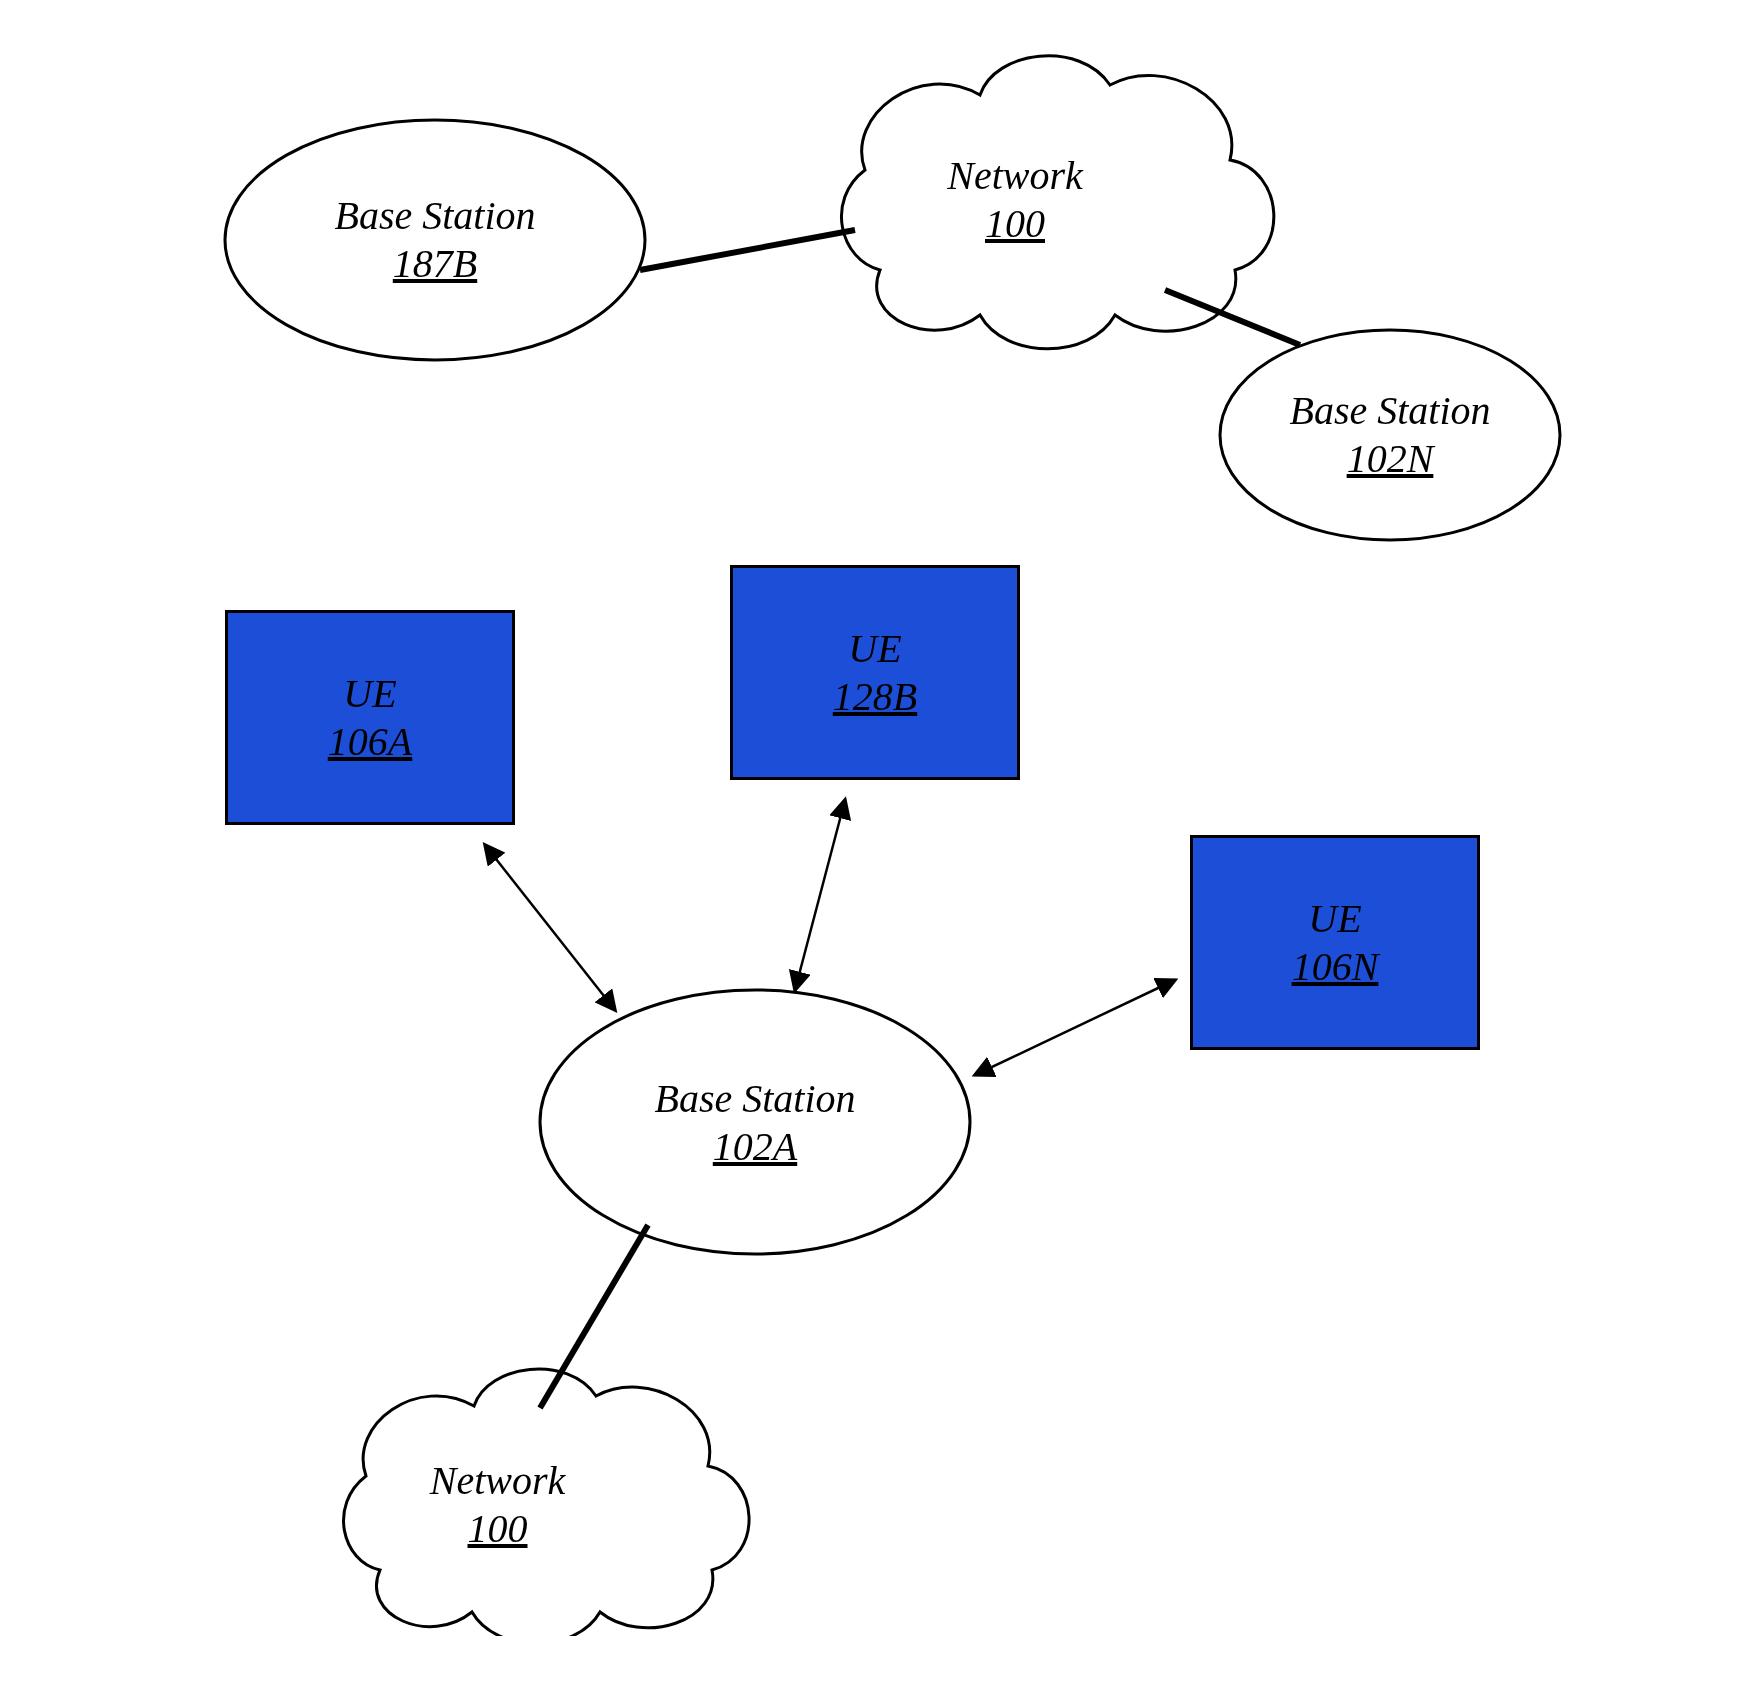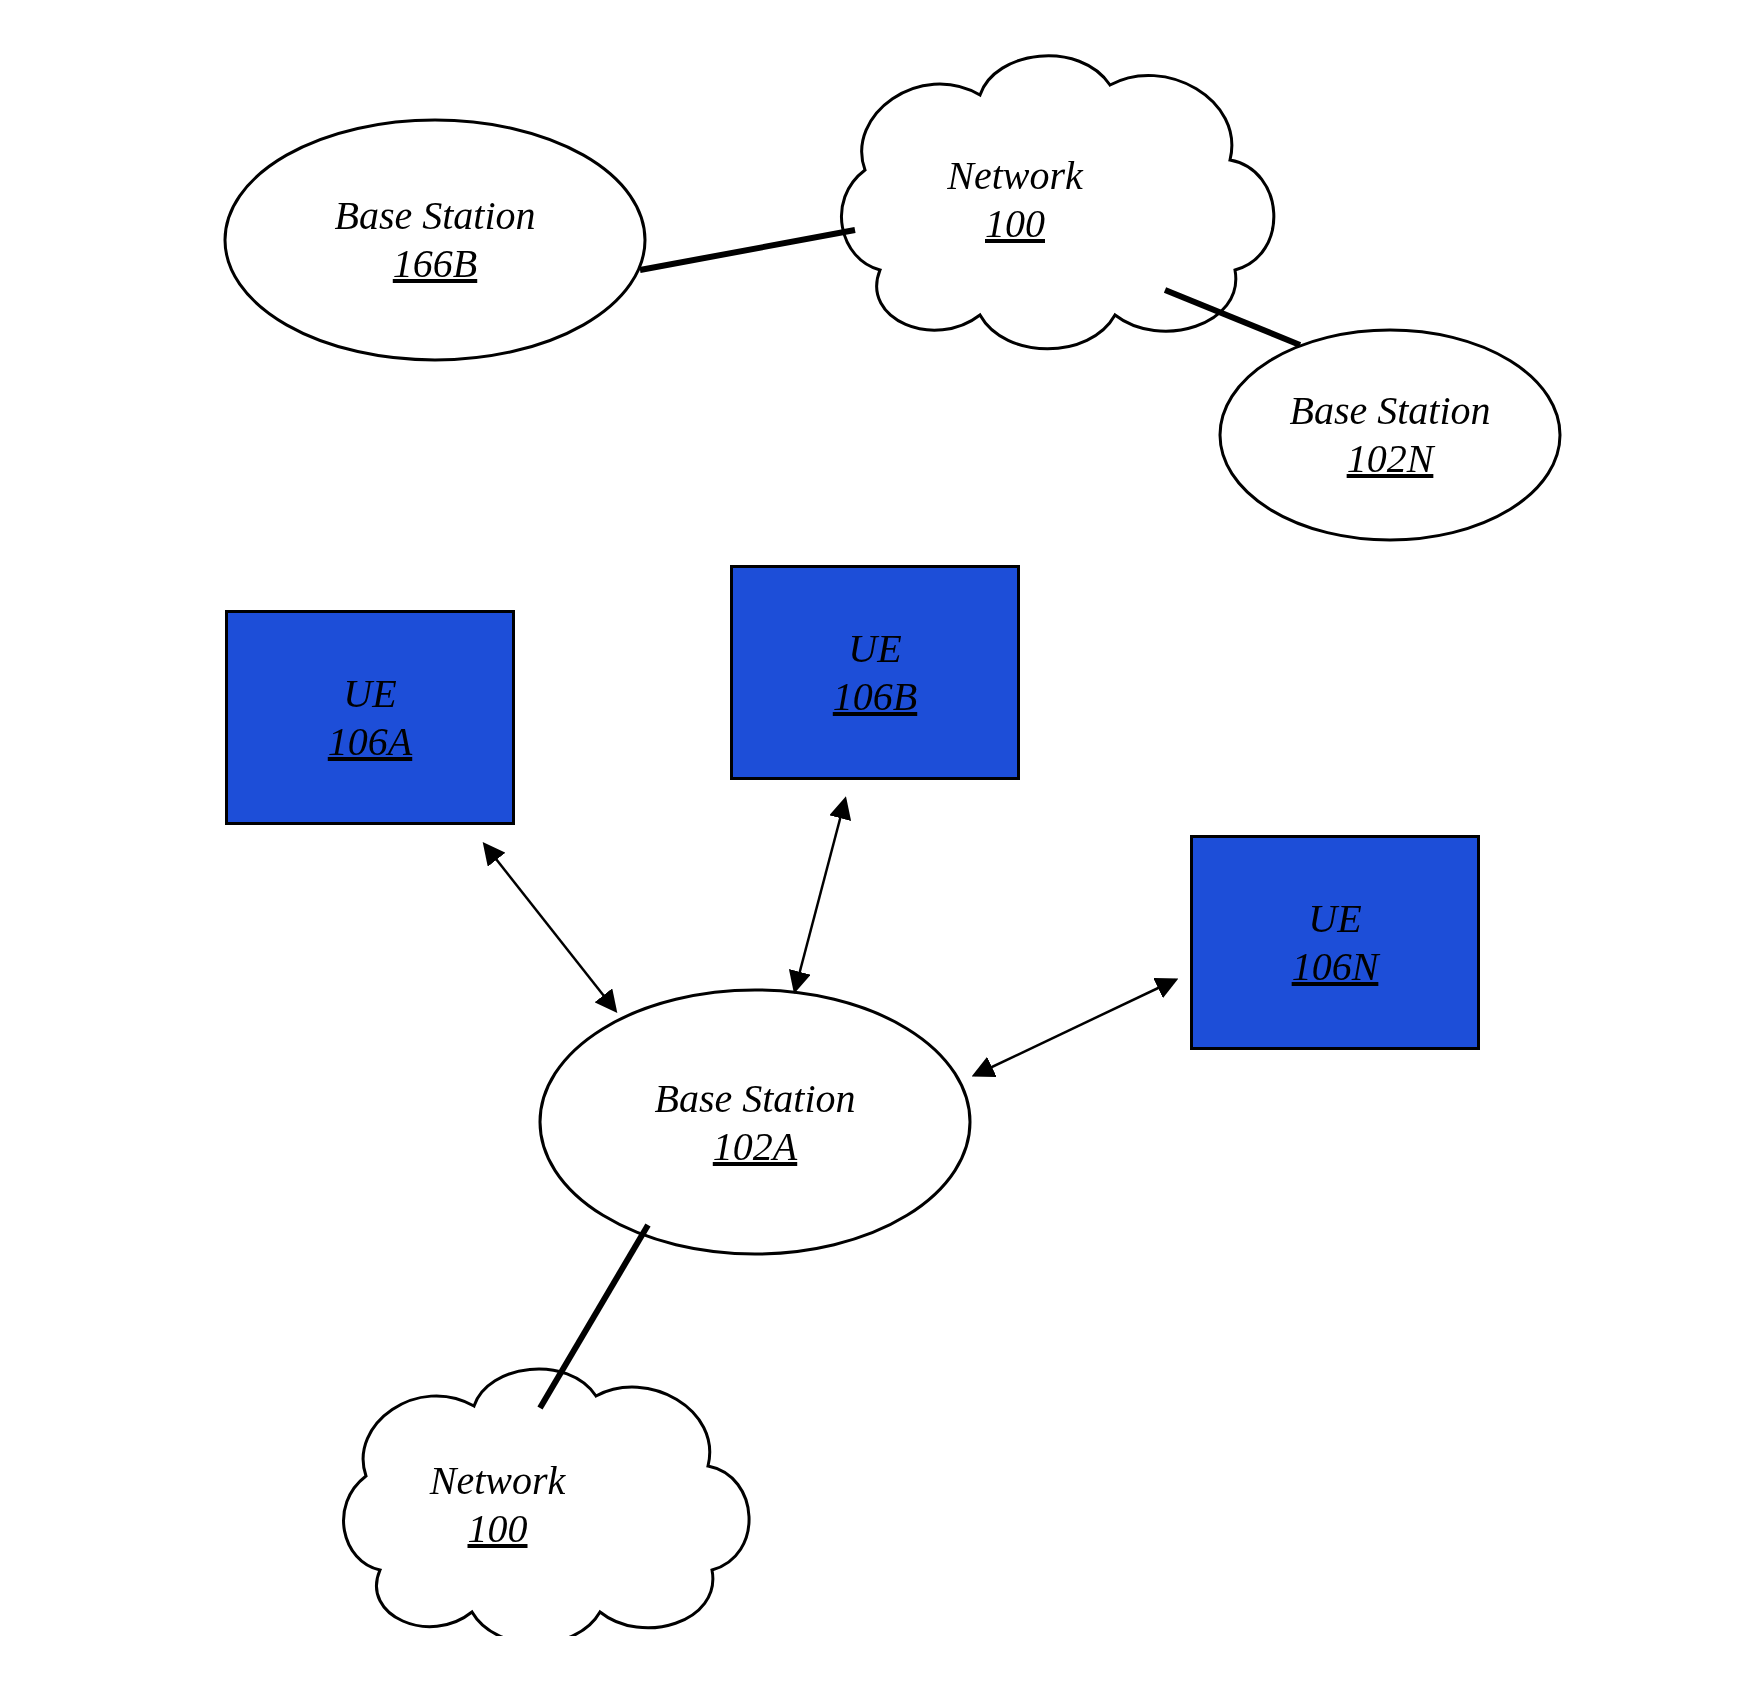--- a/index.html
+++ b/index.html
@@ -59,41 +59,41 @@
     <line x1="1165" y1="290" x2="1300" y2="345" stroke="#000" stroke-width="6"></line>
     <line x1="648" y1="1225" x2="540" y2="1408" stroke="#000" stroke-width="6"></line>
 
     <line x1="485" y1="845" x2="615" y2="1010" stroke="#000" stroke-width="2.5" marker-start="url(#ah)" marker-end="url(#ah)"></line>
     <line x1="845" y1="800" x2="795" y2="990" stroke="#000" stroke-width="2.5" marker-start="url(#ah)" marker-end="url(#ah)"></line>
     <line x1="1175" y1="980" x2="975" y2="1075" stroke="#000" stroke-width="2.5" marker-start="url(#ah)" marker-end="url(#ah)"></line>
   </svg>
 
   <div class="node bs102b">
     <div>Base Station</div>
-    <div class="ref">166B</div>
+    <div class="ref">187B</div>
   </div>
 
   <div class="node net100-top">
     <div>Network</div>
     <div class="ref">100</div>
   </div>
 
   <div class="node bs102n">
     <div>Base Station</div>
     <div class="ref">102N</div>
   </div>
 
   <div class="node rect ue106a">
     <div>UE</div>
     <div class="ref">106A</div>
   </div>
 
   <div class="node rect ue106b">
     <div>UE</div>
-    <div class="ref">106B</div>
+    <div class="ref">128B</div>
   </div>
 
   <div class="node rect ue106n">
     <div>UE</div>
     <div class="ref">106N</div>
   </div>
 
   <div class="node bs102a">
     <div>Base Station</div>
     <div class="ref">102A</div>

